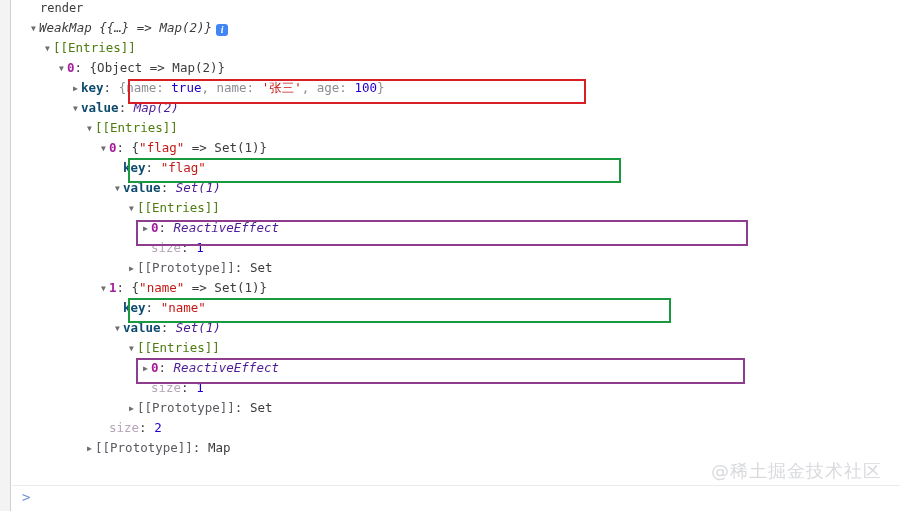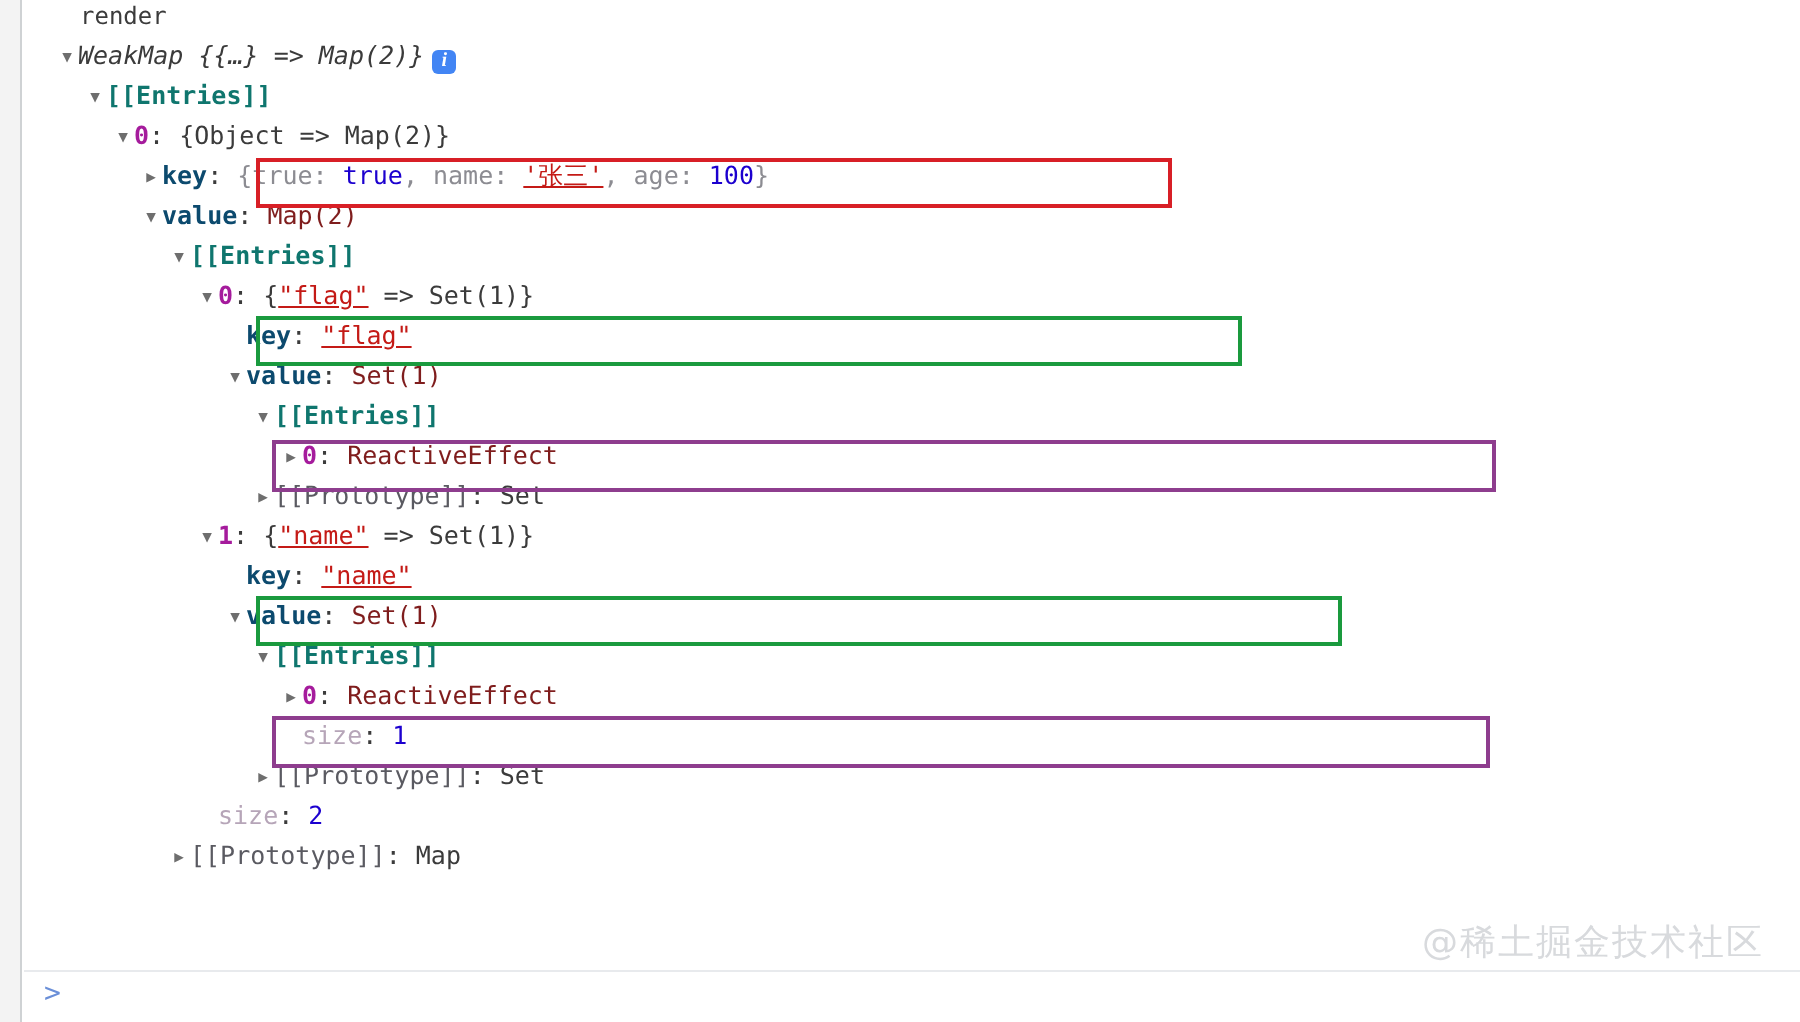--- a/index.html
+++ b/index.html
@@ -43,31 +43,31 @@
   }
   .ind{display:inline-block;}
   
   .tri{
     display:inline-block;width:11px;color:#6e6e6e;
     font-size:8px;text-align:center;vertical-align:1px;
   }
   .tri.blank{color:transparent;}
   
   .obj-head{color:#3b3b3b;font-style:italic;}
-  .internal{color:#0f766e;font-weight:bold;}
+  .internal{color:#4d7c0f;}
   .internal-b{color:#5a5a61;}
   .idx{color:#a51b9c;font-weight:bold;}
   .kw{color:#0c4a6e;font-weight:bold;}
   .plain{color:#3b3b3b;}
-  .str{color:#c41a16;text-decoration:underline;}
+  .str{color:#c41a16;}
   .num{color:#1c00cf;}
   .bool{color:#1c00cf;}
   .prop{color:#8c8c92;}
   .sizekey{color:#b6a5b8;}
-  .ctor{color:#7f1d1d;}
+  .ctor{color:#4c1d95;font-style:italic;}
   
   .info-badge{
     display:inline-block;width:12px;height:12px;
     background:#4285f4;border-radius:3px;
     color:#fff;font-family:"Liberation Serif",serif;
     font-size:10px;font-weight:bold;font-style:italic;
     line-height:12px;text-align:center;
     vertical-align:-1px;margin-left:4px;
   }
   
@@ -100,28 +100,29 @@
 <div id="gutter"></div>
 
 <div id="render-line">
   <span class="txt">render</span>
 </div>
 
 <div id="tree">
     <div class="row"><span class="ind" style="width: 16px;"></span><span class="tri">▼</span><span class="obj-head">WeakMap {{…} =&gt; Map(2)}</span><span class="info-badge">i</span></div>
     <div class="row"><span class="ind" style="width: 30px;"></span><span class="tri">▼</span><span class="internal">[[Entries]]</span></div>
     <div class="row"><span class="ind" style="width: 44px;"></span><span class="tri">▼</span><span class="idx">0</span><span class="plain">: {Object =&gt; Map(2)}</span></div>
-    <div class="row"><span class="ind" style="width: 58px;"></span><span class="tri">▶</span><span class="kw">key</span><span class="plain">: </span><span class="prop">{true: </span><span class="bool">true</span><span class="prop">, name: </span><span class="str">'张三'</span><span class="prop">, age: </span><span class="num">100</span><span class="prop">}</span></div>
+    <div class="row"><span class="ind" style="width: 58px;"></span><span class="tri">▶</span><span class="kw">key</span><span class="plain">: </span><span class="prop">{name: </span><span class="bool">true</span><span class="prop">, name: </span><span class="str">'张三'</span><span class="prop">, age: </span><span class="num">100</span><span class="prop">}</span></div>
     <div class="row"><span class="ind" style="width: 58px;"></span><span class="tri">▼</span><span class="kw">value</span><span class="plain">: </span><span class="ctor">Map(2)</span></div>
     <div class="row"><span class="ind" style="width: 72px;"></span><span class="tri">▼</span><span class="internal">[[Entries]]</span></div>
     <div class="row"><span class="ind" style="width: 86px;"></span><span class="tri">▼</span><span class="idx">0</span><span class="plain">: {</span><span class="str">"flag"</span><span class="plain"> =&gt; Set(1)}</span></div>
     <div class="row"><span class="ind" style="width: 100px;"></span><span class="tri blank">▶</span><span class="kw">key</span><span class="plain">: </span><span class="str">"flag"</span></div>
     <div class="row"><span class="ind" style="width: 100px;"></span><span class="tri">▼</span><span class="kw">value</span><span class="plain">: </span><span class="ctor">Set(1)</span></div>
     <div class="row"><span class="ind" style="width: 114px;"></span><span class="tri">▼</span><span class="internal">[[Entries]]</span></div>
     <div class="row"><span class="ind" style="width: 128px;"></span><span class="tri">▶</span><span class="idx">0</span><span class="plain">: </span><span class="ctor">ReactiveEffect</span></div>
+    <div class="row"><span class="ind" style="width: 128px;"></span><span class="tri blank">▶</span><span class="sizekey">size</span><span class="plain">: </span><span class="num">1</span></div>
     <div class="row"><span class="ind" style="width: 114px;"></span><span class="tri">▶</span><span class="internal-b">[[Prototype]]</span><span class="plain">: Set</span></div>
     <div class="row"><span class="ind" style="width: 86px;"></span><span class="tri">▼</span><span class="idx">1</span><span class="plain">: {</span><span class="str">"name"</span><span class="plain"> =&gt; Set(1)}</span></div>
     <div class="row"><span class="ind" style="width: 100px;"></span><span class="tri blank">▶</span><span class="kw">key</span><span class="plain">: </span><span class="str">"name"</span></div>
     <div class="row"><span class="ind" style="width: 100px;"></span><span class="tri">▼</span><span class="kw">value</span><span class="plain">: </span><span class="ctor">Set(1)</span></div>
     <div class="row"><span class="ind" style="width: 114px;"></span><span class="tri">▼</span><span class="internal">[[Entries]]</span></div>
     <div class="row"><span class="ind" style="width: 128px;"></span><span class="tri">▶</span><span class="idx">0</span><span class="plain">: </span><span class="ctor">ReactiveEffect</span></div>
     <div class="row"><span class="ind" style="width: 128px;"></span><span class="tri blank">▶</span><span class="sizekey">size</span><span class="plain">: </span><span class="num">1</span></div>
     <div class="row"><span class="ind" style="width: 114px;"></span><span class="tri">▶</span><span class="internal-b">[[Prototype]]</span><span class="plain">: Set</span></div>
     <div class="row"><span class="ind" style="width: 86px;"></span><span class="tri blank">▶</span><span class="sizekey">size</span><span class="plain">: </span><span class="num">2</span></div>
     <div class="row"><span class="ind" style="width: 72px;"></span><span class="tri">▶</span><span class="internal-b">[[Prototype]]</span><span class="plain">: Map</span></div>

